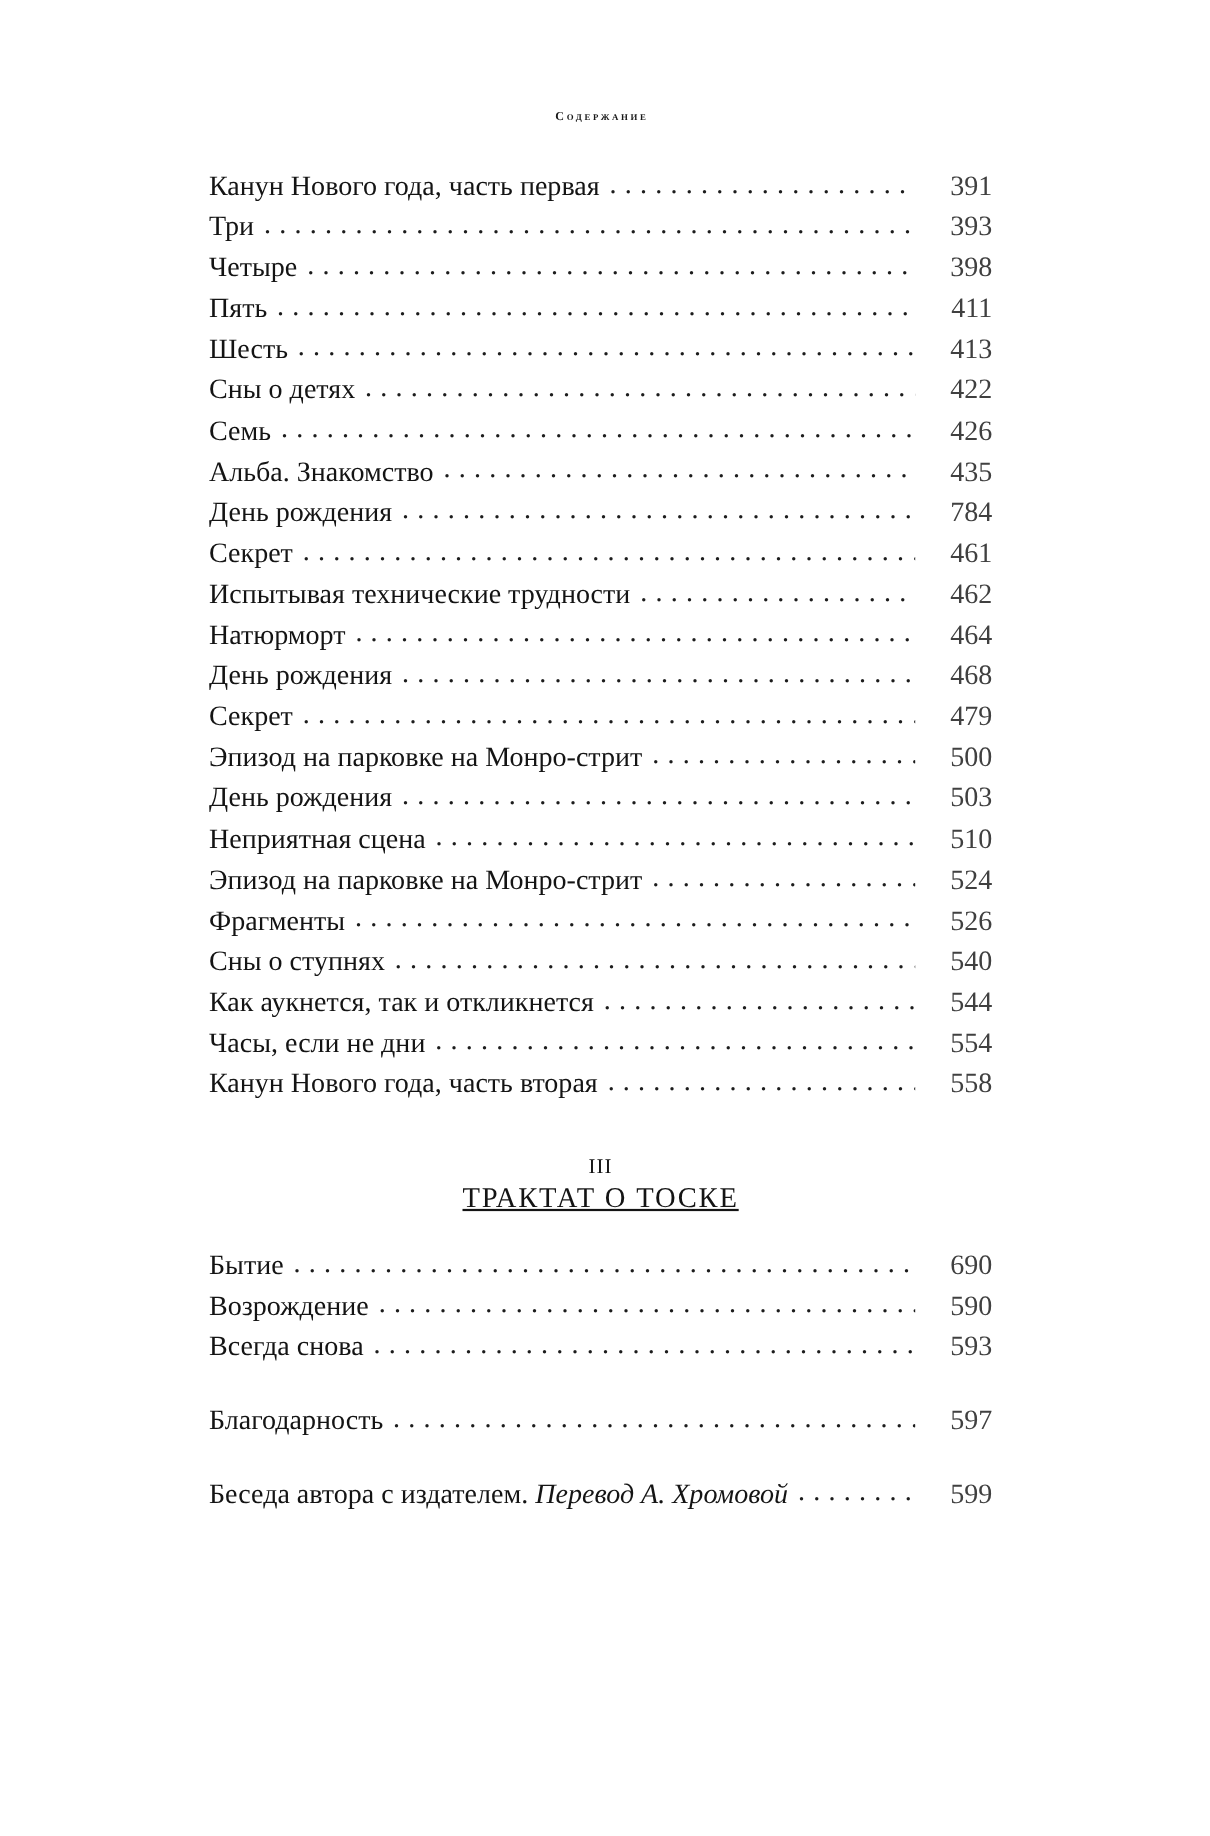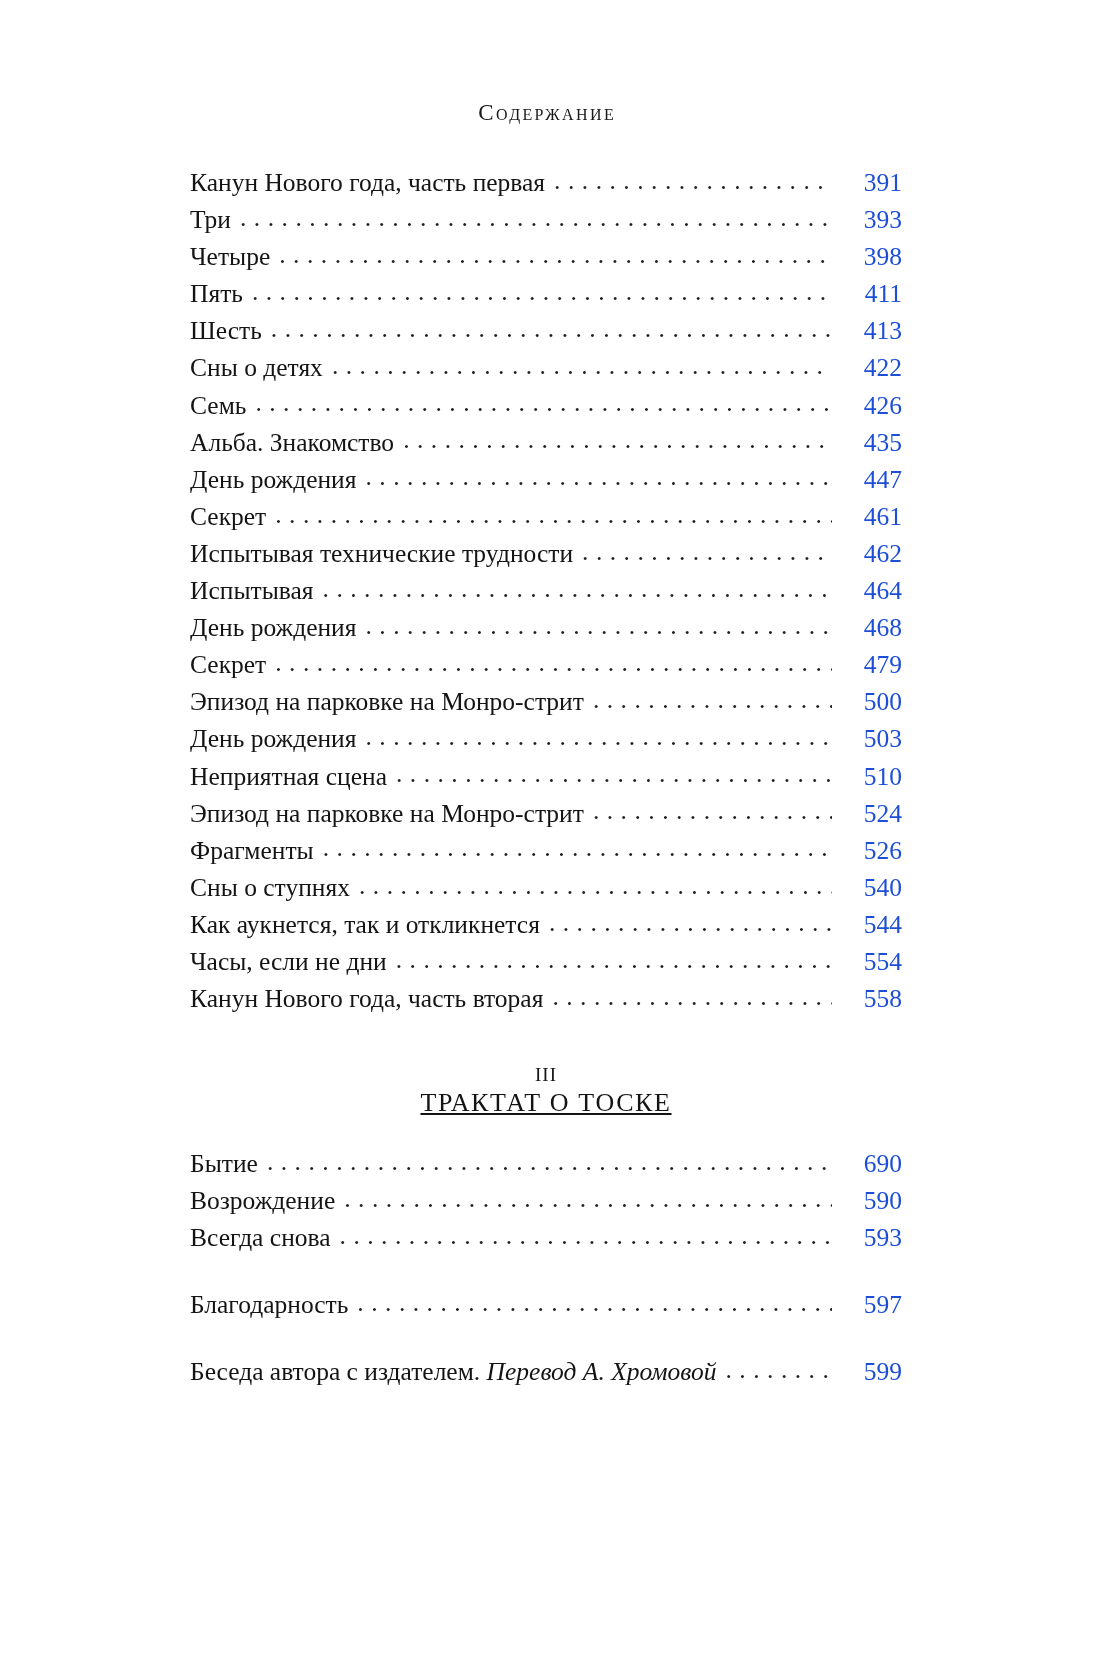--- a/index.html
+++ b/index.html
@@ -28,27 +28,27 @@
   .content-block {
     position: absolute;
     left: 190px;
     top: 100px;
     width: 712px;
   }
 
   
   .running-head {
     text-align: center;
-    font-size: 23px;
+    font-size: 11px;
     letter-spacing: 2.4px;
     text-indent: 2.4px;
     font-variant: small-caps;
     color: #171717;
     margin: 0 0 44px 0;
-    font-weight: 400;
+    font-weight: 700;
   }
 
   
   .toc-list {
     list-style: none;
     margin: 0;
     padding: 0;
   }
 
   .toc-entry {
@@ -90,21 +90,21 @@
     letter-spacing: 0.55px;
     color: #1c1c1c;
     line-height: 1;
   }
 
   .toc-page {
     flex: 0 0 auto;
     width: 62px;
     text-align: right;
     padding-left: 6px;
-    color: #1d4ed8;
+    color: #404040;
     font-variant-numeric: lining-nums;
   }
 
   
   .part-heading {
     text-align: center;
     margin: 0;
     padding: 0;
   }
 
@@ -172,34 +172,34 @@
         <span class="toc-page">426</span>
       </li>
       <li class="toc-entry">
         <span class="toc-title">Альба. Знакомство</span>
         <span class="toc-leader"></span>
         <span class="toc-page">435</span>
       </li>
       <li class="toc-entry">
         <span class="toc-title">День рождения</span>
         <span class="toc-leader"></span>
-        <span class="toc-page">447</span>
+        <span class="toc-page">784</span>
       </li>
       <li class="toc-entry">
         <span class="toc-title">Секрет</span>
         <span class="toc-leader"></span>
         <span class="toc-page">461</span>
       </li>
       <li class="toc-entry">
         <span class="toc-title">Испытывая технические трудности</span>
         <span class="toc-leader"></span>
         <span class="toc-page">462</span>
       </li>
       <li class="toc-entry">
-        <span class="toc-title">Испытывая</span>
+        <span class="toc-title">Натюрморт</span>
         <span class="toc-leader"></span>
         <span class="toc-page">464</span>
       </li>
       <li class="toc-entry">
         <span class="toc-title">День рождения</span>
         <span class="toc-leader"></span>
         <span class="toc-page">468</span>
       </li>
       <li class="toc-entry">
         <span class="toc-title">Секрет</span>

